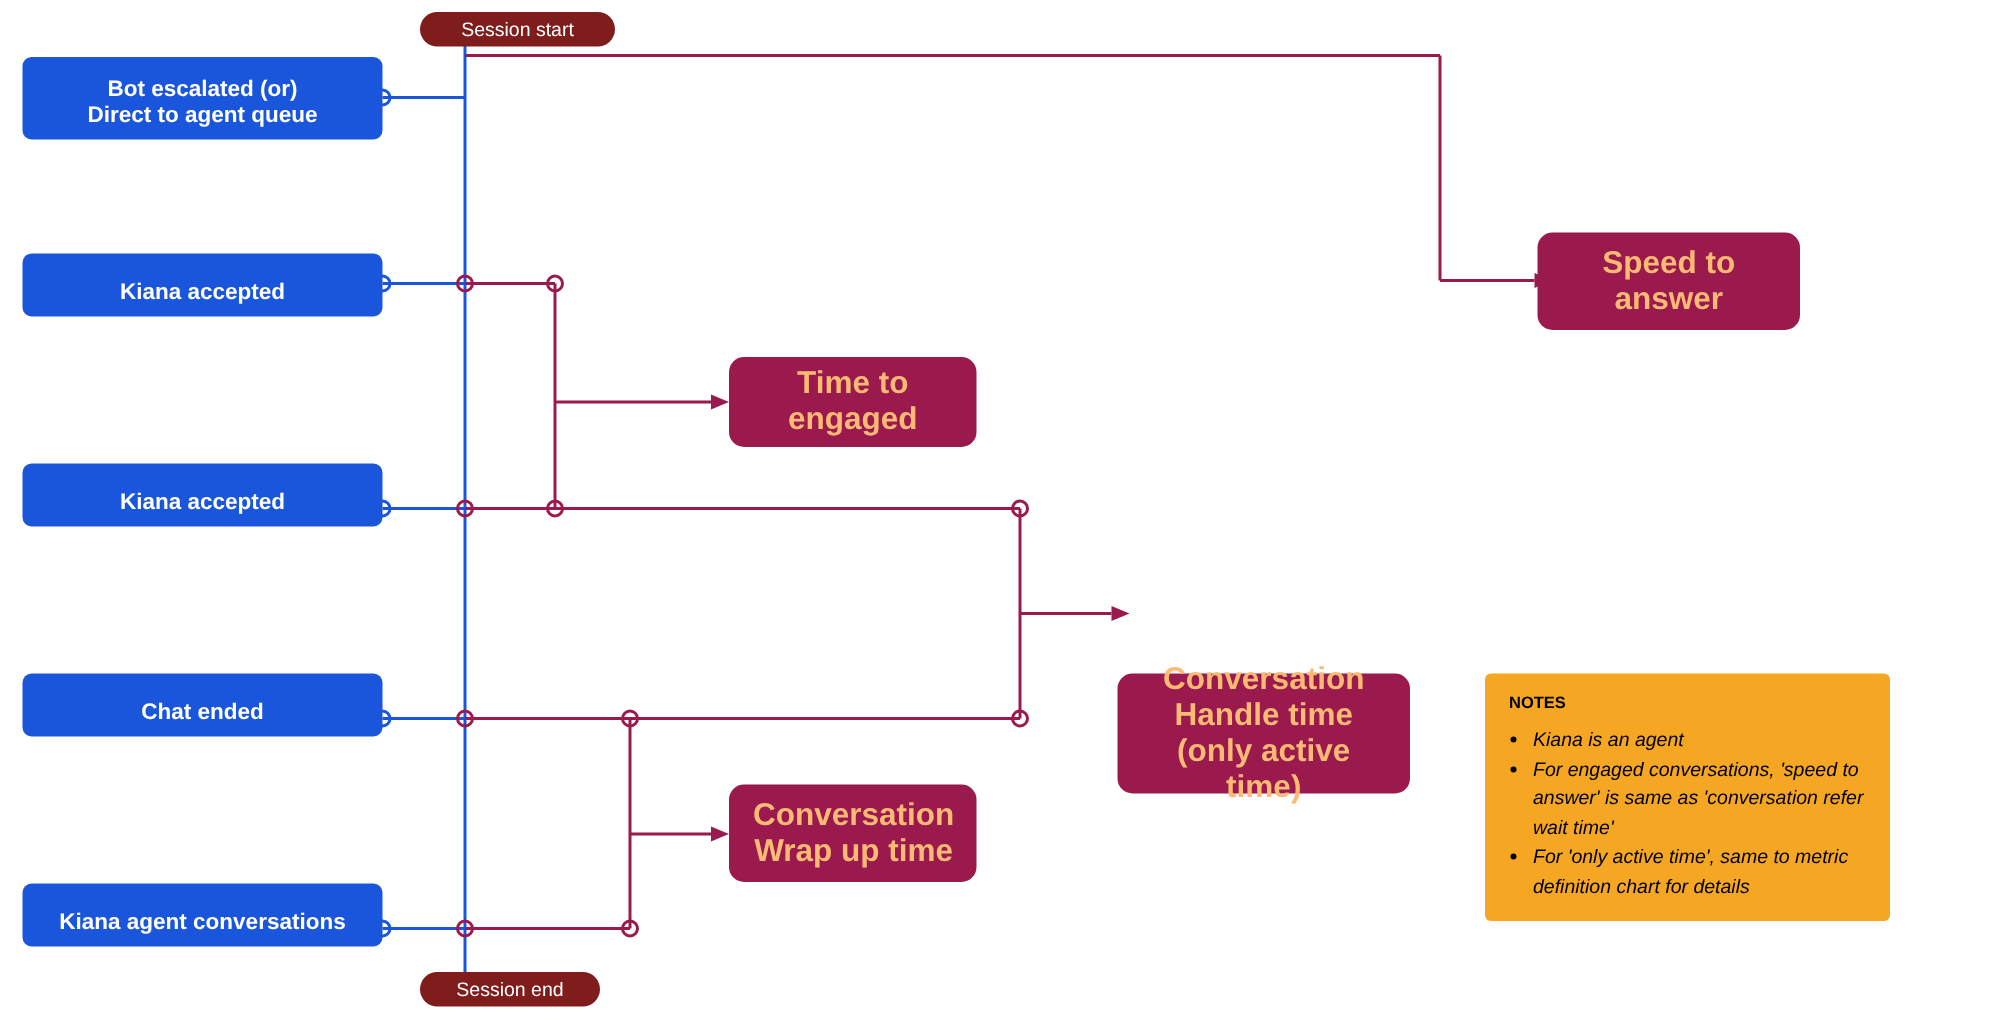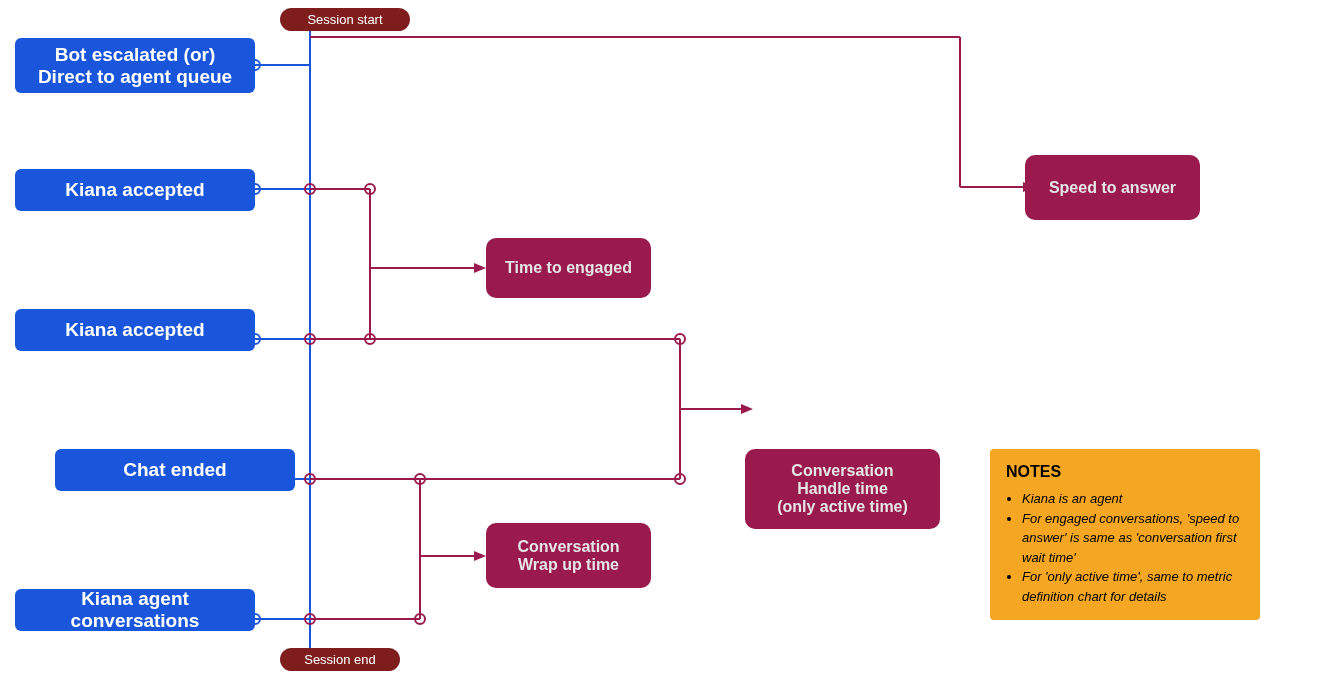--- a/index.html
+++ b/index.html
@@ -17,42 +17,42 @@
       width: 1343px;
       height: 681px;
     }
 
     
     .event-box {
       position: absolute;
       background: #1a56db;
       color: #fff;
       border-radius: 6px;
-      font-size: 19px;
+      font-size: 15px;
+      font-weight: 600;
+      text-align: center;
+      display: flex;
+      align-items: flex-end;
+      justify-content: center;
+      padding: 8px 12px;
+      width: 240px;
+    }
+
+    
+    .metric-box {
+      position: absolute;
+      background: #9b1a4e;
+      color: #fdba74;
+      border-radius: 10px;
+      font-size: 21px;
       font-weight: 600;
       text-align: center;
       display: flex;
       align-items: center;
-      justify-content: center;
-      padding: 8px 12px;
-      width: 240px;
-    }
-
-    
-    .metric-box {
-      position: absolute;
-      background: #9b1a4e;
-      color: #e5e5e5;
-      border-radius: 10px;
-      font-size: 16px;
-      font-weight: 600;
-      text-align: center;
-      display: flex;
-      align-items: center;
-      justify-content: center;
+      justify-content: flex-start;
       padding: 12px 16px;
     }
 
     
     .session-label {
       position: absolute;
       background: #7f1d1d;
       color: #fff;
       border-radius: 12px;
       font-size: 13px;
@@ -65,21 +65,21 @@
       position: absolute;
       background: #f5a623;
       border-radius: 4px;
       padding: 14px 16px;
       width: 270px;
       font-size: 13px;
       color: #000;
     }
     .notes-box .notes-title {
       font-weight: 700;
-      font-size: 16px;
+      font-size: 11px;
       margin-bottom: 8px;
     }
     .notes-box ul {
       list-style: disc;
       padding-left: 16px;
       line-height: 1.5;
       font-style: italic;
     }
 
     
@@ -172,21 +172,21 @@
   </div>
 
   <div class="event-box" style="top: 169px; left: 15px; height: 42px;">
     <span>Kiana accepted</span>
   </div>
 
   <div class="event-box" style="top: 309px; left: 15px; height: 42px;">
     <span>Kiana accepted</span>
   </div>
 
-  <div class="event-box" style="top: 449px; left: 15px; height: 42px; margin-left: 40px;">
+  <div class="event-box" style="top: 449px; left: 15px; height: 42px;">
     <span>Chat ended</span>
   </div>
 
   <div class="event-box" style="top: 589px; left: 15px; height: 42px;">
     <span>Kiana agent conversations</span>
   </div>
 
   <div class="metric-box" style="top: 238px; left: 486px; width: 165px; height: 60px;">
     <span>Time to engaged</span>
   </div>
@@ -203,18 +203,18 @@
 
   <div class="metric-box" style="top: 523px; left: 486px; width: 165px; height: 65px;">
     <span style="white-space: pre-line;">Conversation
 Wrap up time</span>
   </div>
 
   <div class="notes-box" style="top: 449px; left: 990px;">
     <div class="notes-title">NOTES</div>
     <ul>
       <li>Kiana is an agent</li>
-      <li>For engaged conversations, 'speed to answer' is same as 'conversation first wait time'</li>
+      <li>For engaged conversations, 'speed to answer' is same as 'conversation refer wait time'</li>
       <li>For 'only active time', same to metric definition chart for details</li>
     </ul>
   </div>
 
 </div>
 
 </body></html>

